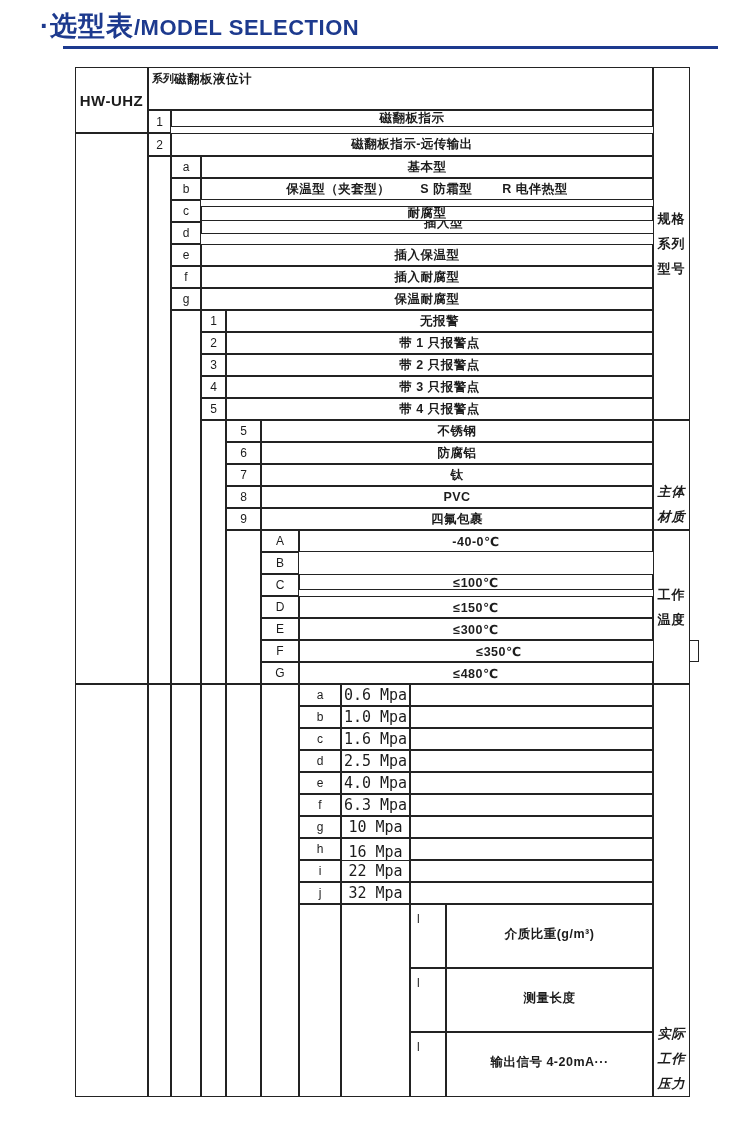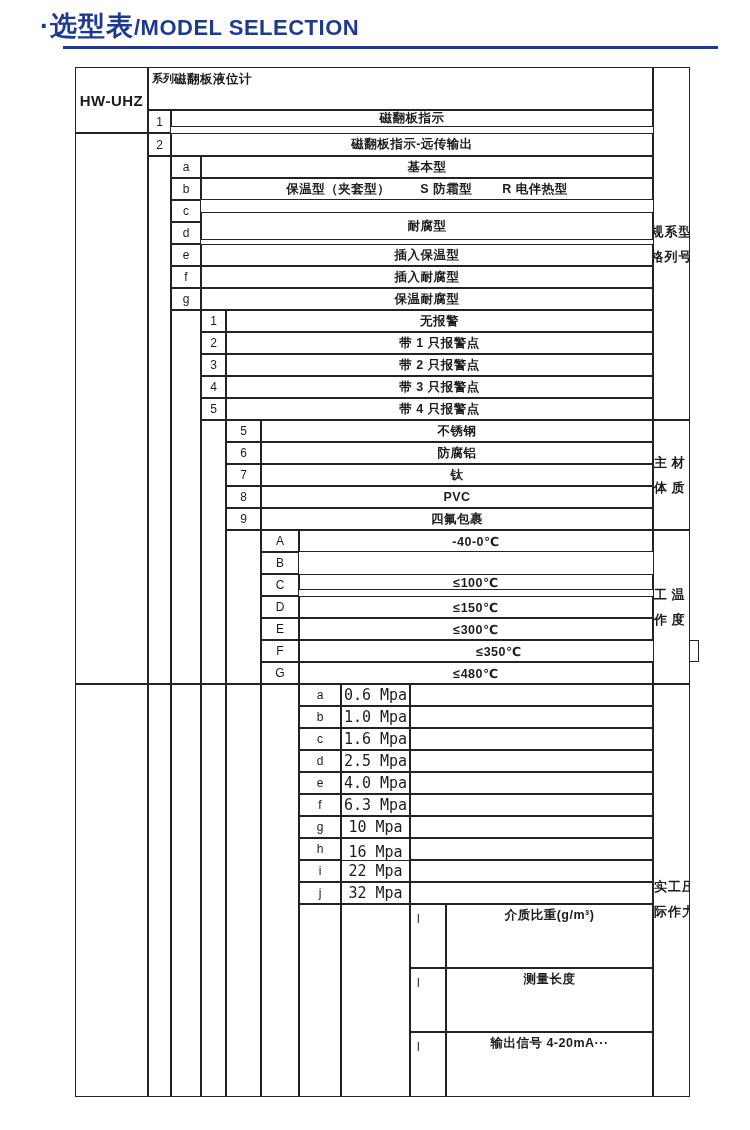--- a/index.html
+++ b/index.html
@@ -11,23 +11,23 @@
   .title-rule{position:absolute;left:55px;top:46px;width:655px;height:3px;background:#1d3a8e;}
   .c{position:absolute;box-sizing:border-box;border:1px solid #232323;display:flex;align-items:center;justify-content:center;font-size:12px;background:#fff;overflow:hidden;}
   .zh-b{font-weight:600;font-size:12.5px;letter-spacing:0.5px;}
   .code{font-size:12px;}
   .model{font-weight:bold;font-size:15px;letter-spacing:0.5px;}
   .hdr{justify-content:flex-start;align-items:flex-start;padding:3px 3px;}
   .hdr .pre{font-size:11px;font-weight:600;}
   .hdr .nm{font-size:12.5px;font-weight:700;letter-spacing:0.5px;}
   .parts{gap:30px;}
   .mpa{font-family:"DejaVu Sans Mono","Liberation Mono",monospace;font-size:15px;}
-  .side{flex-direction:row;font-weight:600;font-size:13px;line-height:25px;letter-spacing:1px;}
-  .side.topalign{justify-content:flex-start;}
-  .fieldlbl{align-items:flex-start;padding-top:2px;}
+  .side{flex-direction:column;font-weight:600;font-size:13px;line-height:25px;letter-spacing:1px;}
+  .side.topalign{justify-content:flex-end;font-style:italic;}
+  .fieldlbl{align-items:flex-start;padding-top:21px;}
   .fieldcode{align-items:flex-start;justify-content:flex-start;padding:7px 0 0 6px;}
 </style>
 </head>
 <body>
 
 <div class="page">
 
   <div class="title">
     <span class="zh">·选型表</span>
       <span class="en">/MODEL SELECTION</span>
@@ -54,21 +54,21 @@
   <div class="c zh-b" style="left:193px;top:156px;width:452px;height:22px">基本型</div>
   <div class="c code" style="left:163px;top:178px;width:30px;height:22px">b</div>
   <div class="c zh-b parts" style="left:193px;top:178px;width:452px;height:22px">
     <span>保温型（夹套型）</span>
     <span>S 防霜型</span>
     <span>R 电伴热型</span>
   </div>
   <div class="c code" style="left:163px;top:200px;width:30px;height:22px">c</div>
   <div class="c zh-b" style="left:193px;top:212px;width:485px;height:22px">插入型</div>
   <div class="c code" style="left:163px;top:222px;width:30px;height:22px">d</div>
-  <div class="c zh-b" style="left:193px;top:212px;width:452px;height:28px">耐腐型</div>
+  <div class="c zh-b" style="left:193px;top:206px;width:452px;height:15px">耐腐型</div>
   <div class="c code" style="left:163px;top:244px;width:30px;height:22px">e</div>
   <div class="c zh-b" style="left:193px;top:244px;width:452px;height:22px">插入保温型</div>
   <div class="c code" style="left:163px;top:266px;width:30px;height:22px">f</div>
   <div class="c zh-b" style="left:193px;top:266px;width:452px;height:22px">插入耐腐型</div>
   <div class="c code" style="left:163px;top:288px;width:30px;height:22px">g</div>
   <div class="c zh-b" style="left:193px;top:288px;width:452px;height:22px">保温耐腐型</div>
   <div class="c" style="left:163px;top:310px;width:30px;height:374px"></div>
   <div class="c" style="left:163px;top:684px;width:30px;height:413px"></div>
 
   <div class="c code" style="left:193px;top:310px;width:25px;height:22px">1</div>

